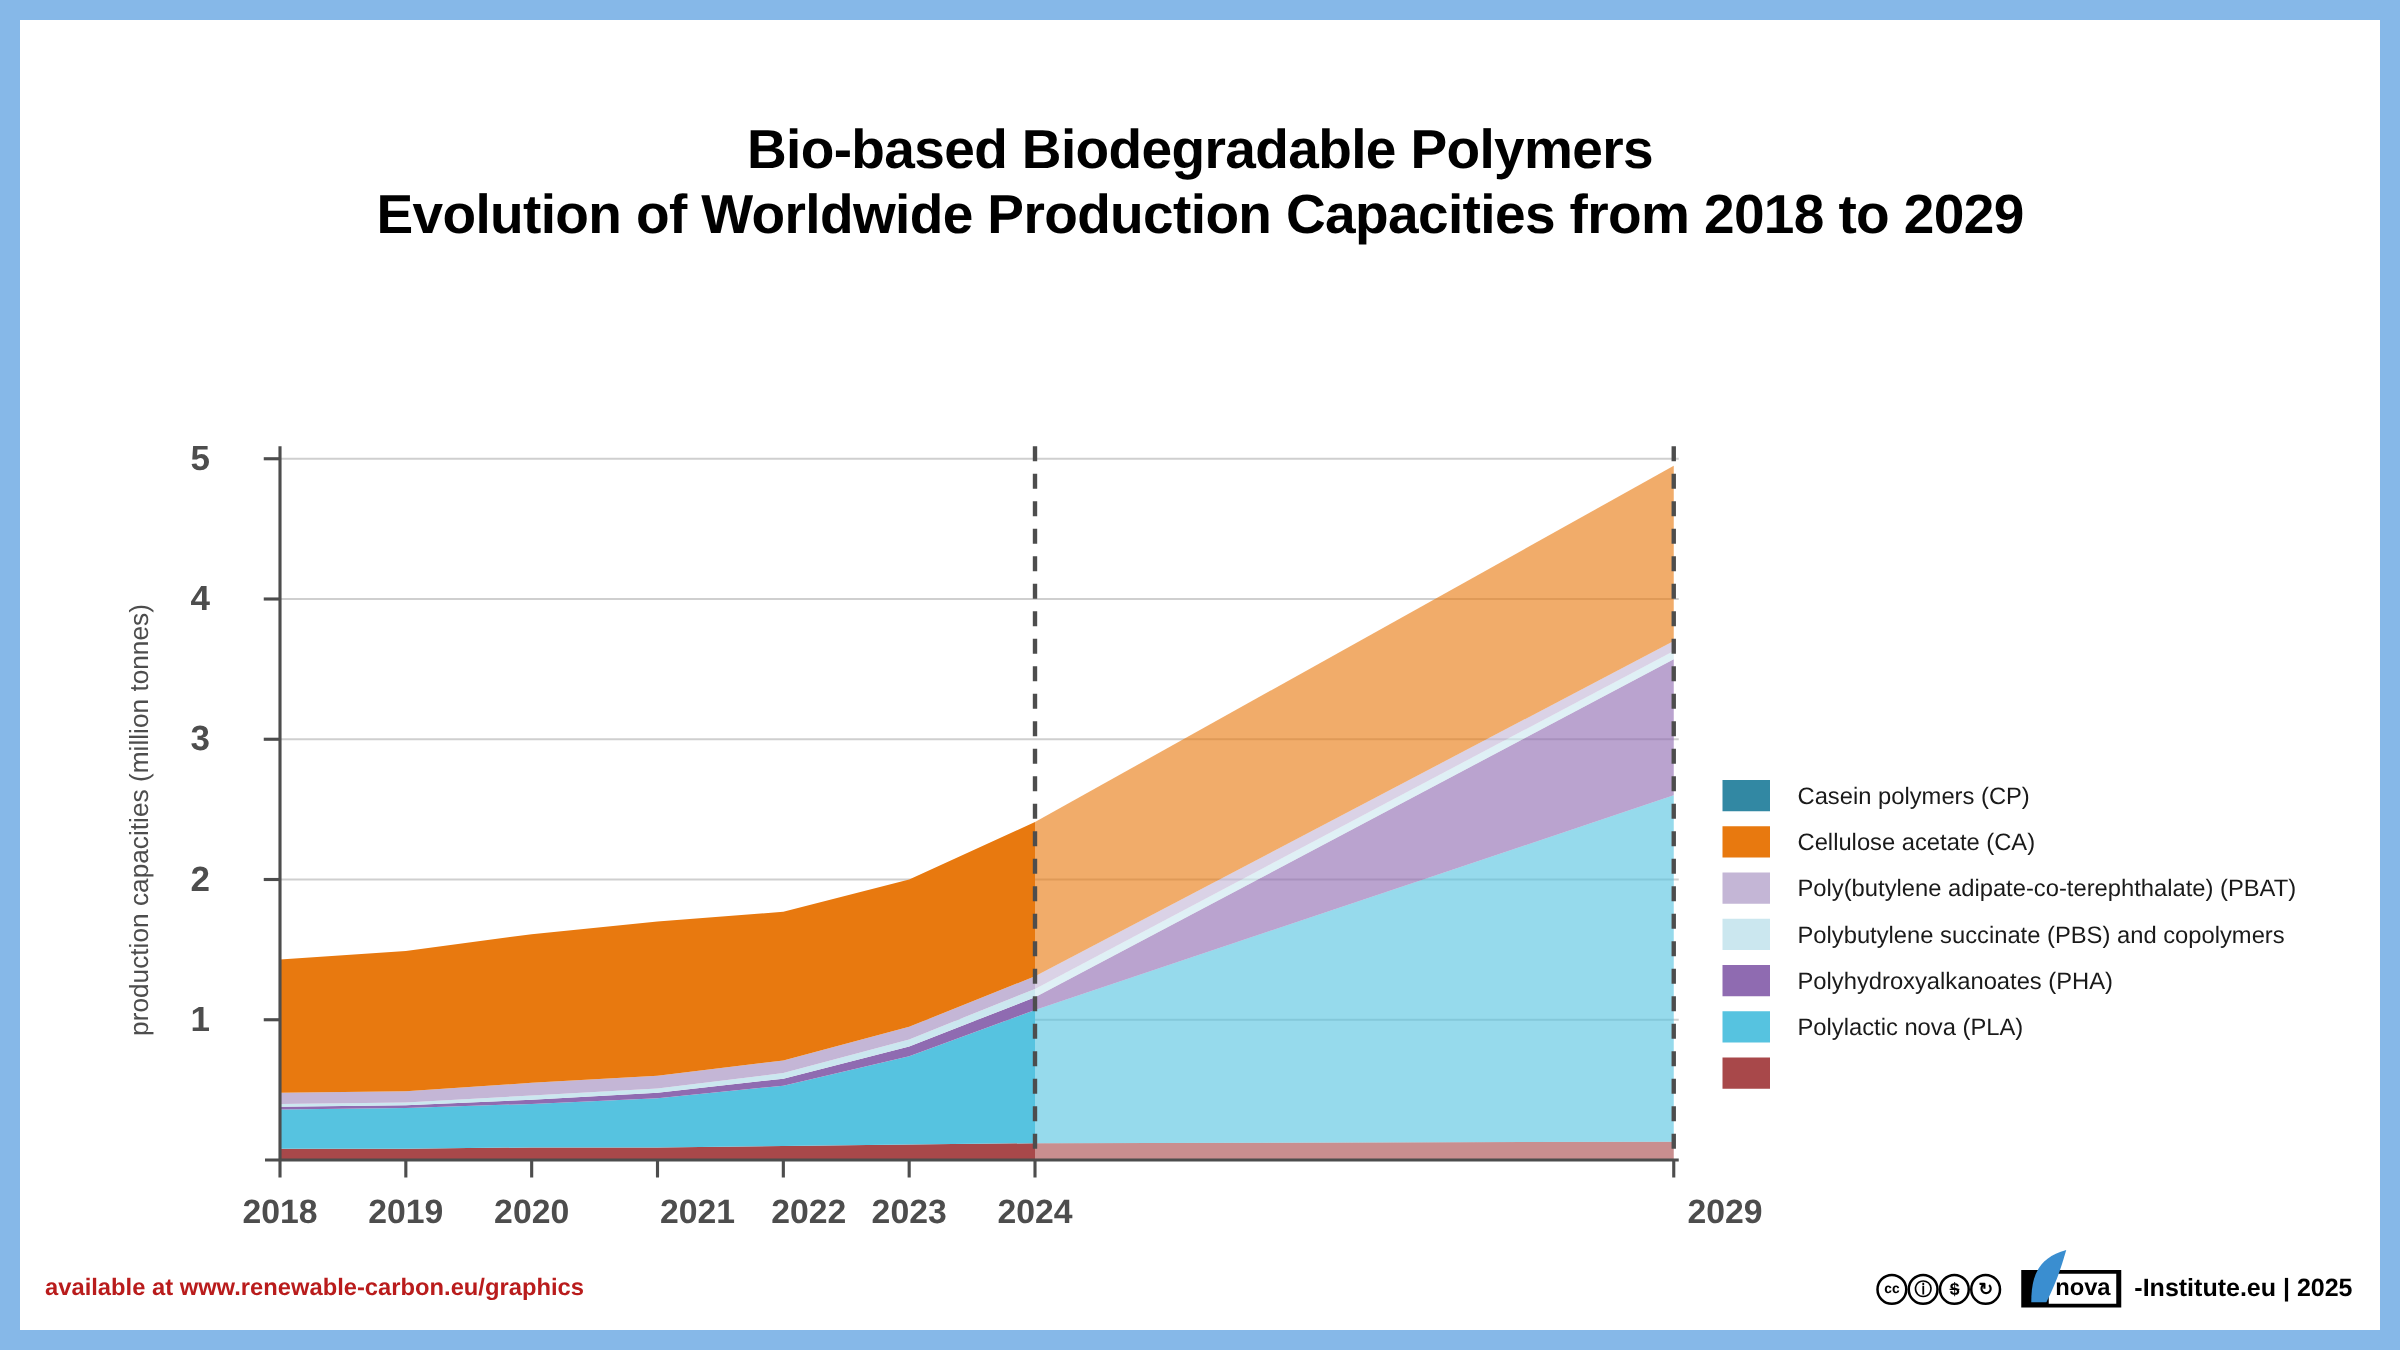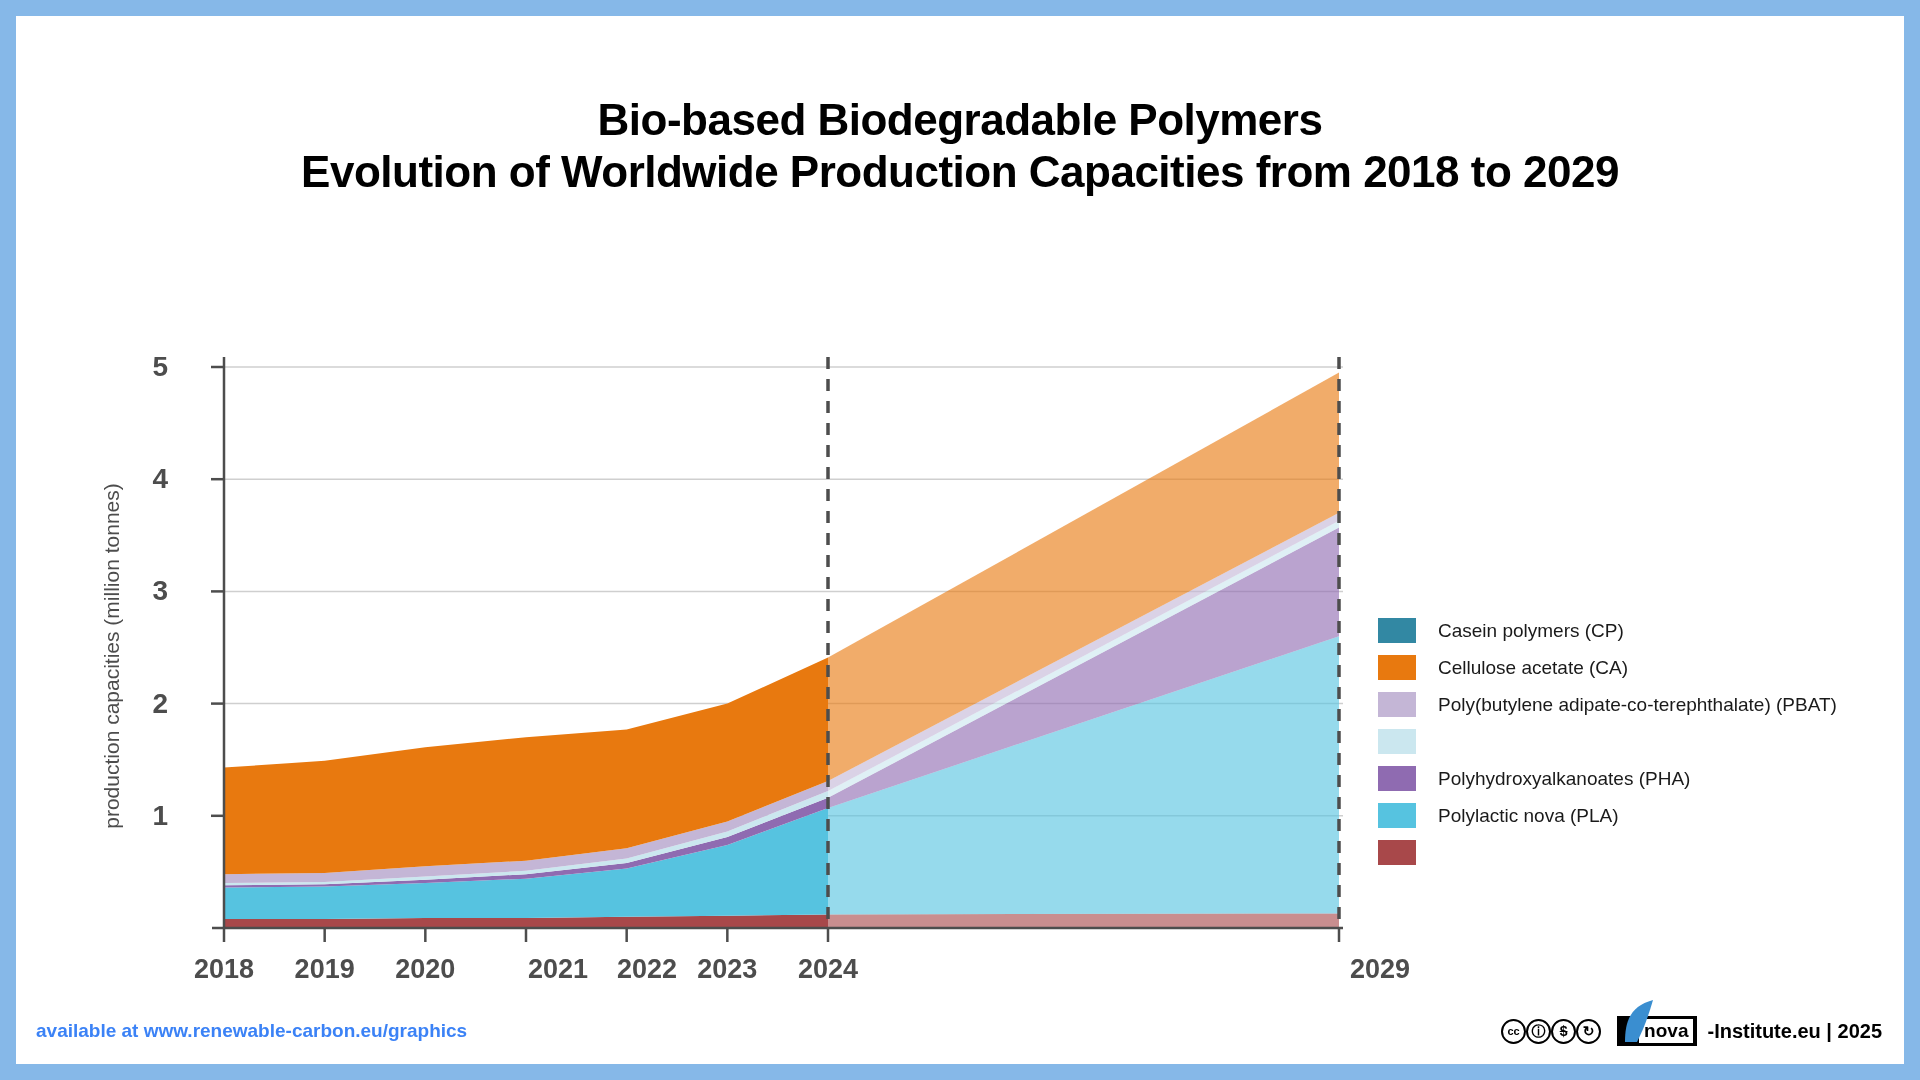--- a/index.html
+++ b/index.html
@@ -81,21 +81,21 @@
   }
 
   
   #legend {
     position: absolute;
     left: 1362px;
     top: 596px;
   }
   .legend-row {
     display: flex;
-    align-items: center;
+    align-items: flex-end;
     height: 37px;
   }
   .legend-swatch {
     width: 38px;
     height: 25px;
     flex: 0 0 auto;
   }
   .legend-text {
     margin-left: 22px;
     font-size: 19px;
@@ -103,21 +103,21 @@
     white-space: nowrap;
   }
 
   
   #footer-left {
     position: absolute;
     left: 20px;
     bottom: 22px;
     font-size: 19px;
     font-weight: bold;
-    color: #3b82f6;
+    color: #b91c1c;
   }
   #footer-right {
     position: absolute;
     right: 22px;
     bottom: 18px;
     display: flex;
     align-items: center;
     gap: 8px;
   }
   .cc-icons { display: flex; gap: 0; align-items: center; }
@@ -242,20 +242,21 @@
         <div class="legend-row">
           <div class="legend-swatch" style="background: rgb(232, 121, 15);"></div>
           <div class="legend-text">Cellulose acetate (CA)</div>
         </div>
         <div class="legend-row">
           <div class="legend-swatch" style="background: rgb(196, 182, 214);"></div>
           <div class="legend-text">Poly(butylene adipate-co-terephthalate) (PBAT)</div>
         </div>
         <div class="legend-row">
           <div class="legend-swatch" style="background: rgb(203, 231, 239);"></div>
+          <div class="legend-text">Polybutylene succinate (PBS) and copolymers</div>
         </div>
         <div class="legend-row">
           <div class="legend-swatch" style="background: rgb(143, 107, 177);"></div>
           <div class="legend-text">Polyhydroxyalkanoates (PHA)</div>
         </div>
         <div class="legend-row">
           <div class="legend-swatch" style="background: rgb(86, 195, 224);"></div>
           <div class="legend-text">Polylactic nova (PLA)</div>
         </div>
         <div class="legend-row">

